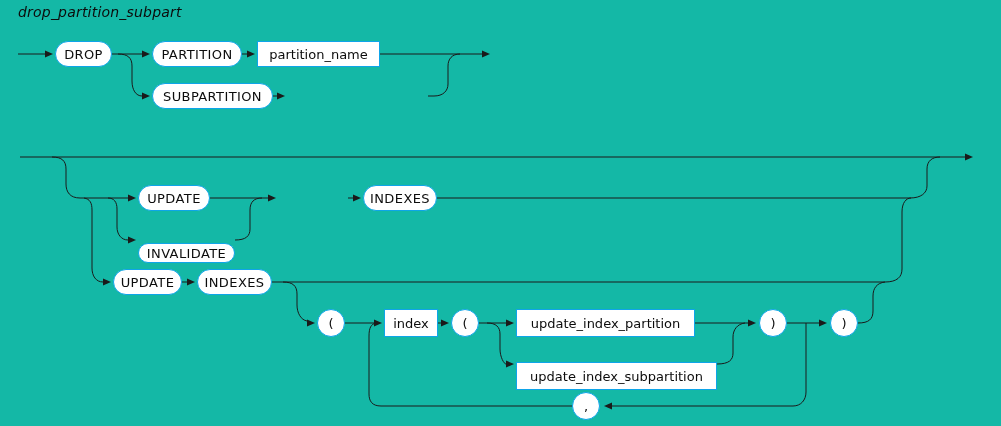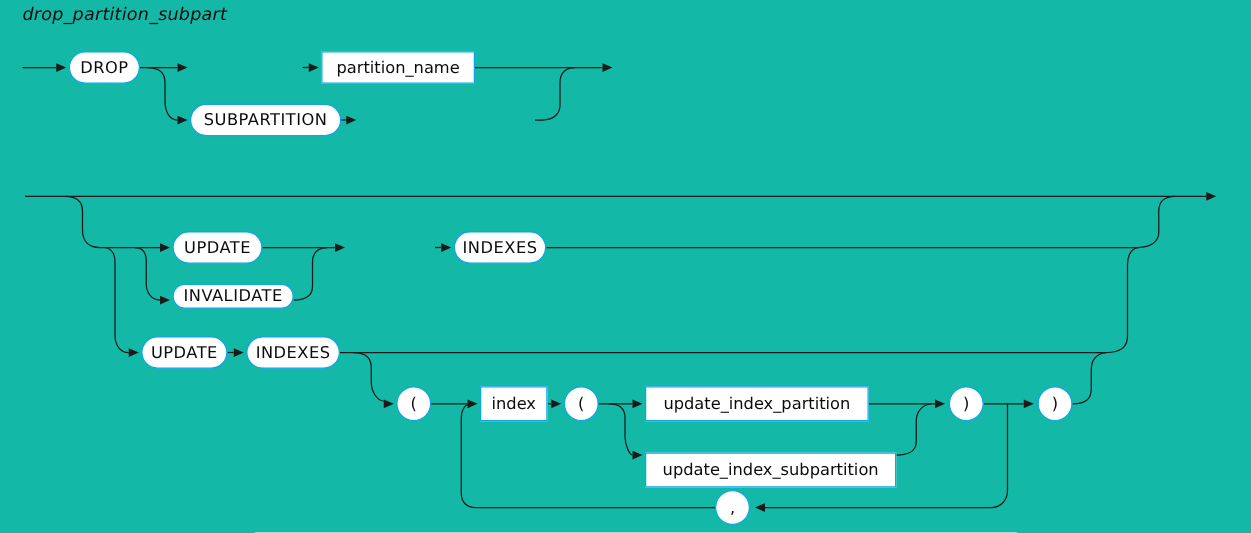--- a/index.html
+++ b/index.html
@@ -86,25 +86,26 @@
         <polygon points="514,323 506,319.5 506,326.5"></polygon>
         <polygon points="756,323 748,319.5 748,326.5"></polygon>
         <polygon points="827,323 819,319.5 819,326.5"></polygon>
         <polygon points="514,364 506,360.5 506,367.5"></polygon>
         <polygon points="973,157 965,153.5 965,160.5"></polygon>
         <polygon points="604,406 612,402.5 612,409.5"></polygon>
       </g>
   </svg>
 
   <div class="node oval" style="left:55px;top:41px;width:57px;height:26px">DROP</div>
+  <div class="node oval" style="left:152px;top:41px;width:90px;height:26px">PARTITION</div>
   <div class="node rect" style="left:257px;top:41px;width:123px;height:26px">partition_name</div>
   <div class="node oval" style="left:152px;top:83px;width:121px;height:26px">SUBPARTITION</div>
 
   <div class="node oval" style="left:138px;top:185px;width:72px;height:26px">UPDATE</div>
-  <div class="node oval" style="left:138px;top:227px;width:97px;height:20px">INVALIDATE</div>
+  <div class="node oval" style="left:138px;top:243px;width:97px;height:20px">INVALIDATE</div>
   <div class="node oval" style="left:363px;top:185px;width:74px;height:26px">INDEXES</div>
 
   <div class="node oval" style="left:113px;top:269px;width:69px;height:26px">UPDATE</div>
   <div class="node oval" style="left:197px;top:269px;width:75px;height:26px">INDEXES</div>
   <div class="node circ" style="left:317px;top:309px;width:28px;height:28px">(</div>
   <div class="node rect" style="left:384px;top:309px;width:54px;height:28px">index</div>
   <div class="node circ" style="left:451px;top:309px;width:28px;height:28px">(</div>
   <div class="node rect" style="left:516px;top:309px;width:179px;height:28px">update_index_partition</div>
   <div class="node rect" style="left:516px;top:362px;width:201px;height:28px">update_index_subpartition</div>
   <div class="node circ" style="left:759px;top:309px;width:28px;height:28px">)</div>

